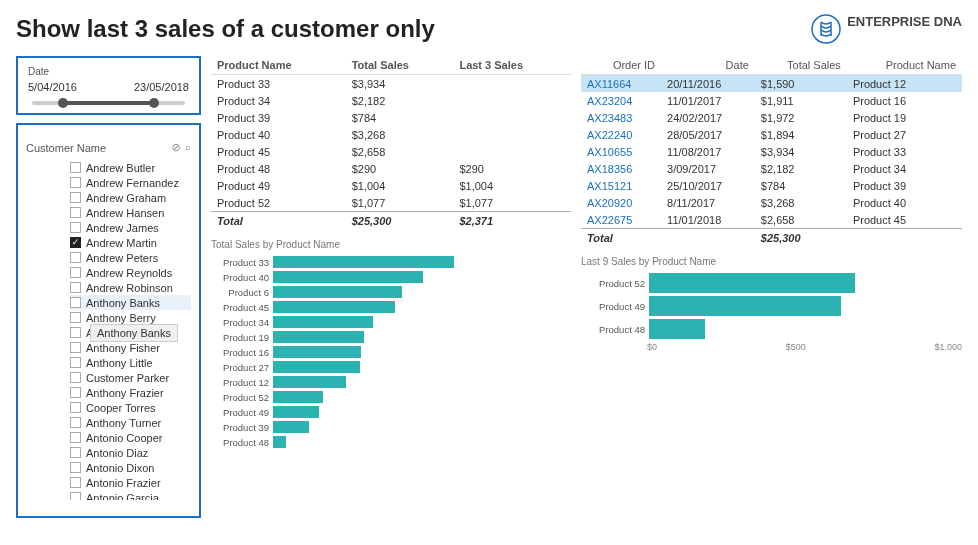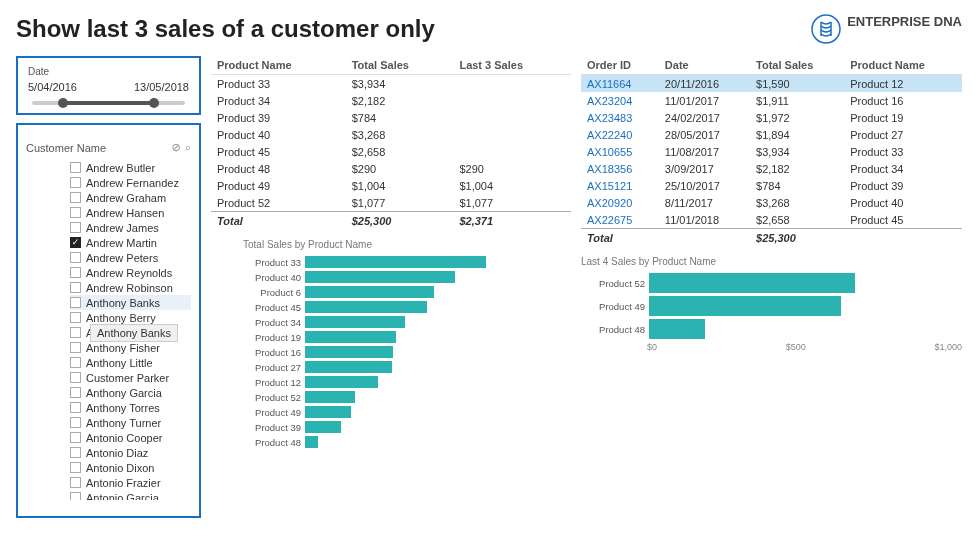--- a/index.html
+++ b/index.html
@@ -184,21 +184,20 @@
       padding: 2.5px 6px;
       color: #333;
     }
     tr:last-child td {
       font-weight: 700;
       border-top: 1px solid #aaa;
       font-style: italic;
     }
     .chart-section {
       flex: 1;
-      margin-left: 32px;
     }
     .chart-title {
       font-size: 10px;
       color: #777;
       margin-bottom: 6px;
     }
     .bar-chart {
       position: relative;
     }
     .bar-row {
@@ -238,21 +237,22 @@
       display: flex;
       flex-direction: column;
       gap: 10px;
     }
     .right-table-section {
       background: #fff;
       overflow: hidden;
     }
     .right-table th {
       color: #555;
-      font-weight: 700;
+      font-weight: 400;
+      text-align: right;
     }
     .right-chart-section {
       flex: 1;
     }
     .right-chart-title {
       font-size: 10px;
       color: #777;
       margin-bottom: 6px;
     }
     .right-bar-chart .bar-row .bar-label {
@@ -278,21 +278,21 @@
   </div>
 
   <div class="main-content">
 
     <div class="left-panel">
 
       <div class="date-filter">
         <label>Date</label>
         <div class="date-range-display">
           <span>5/04/2016</span>
-          <span>13/05/2018</span>
+          <span>23/05/2018</span>
         </div>
         <div class="slider-track">
           <div class="slider-fill"></div>
           <div class="slider-thumb left"></div>
           <div class="slider-thumb right"></div>
         </div>
       </div>
 
       <div class="customer-filter">
         <div class="customer-filter-header">
@@ -361,25 +361,25 @@
             <li class="customer-item">
               <div class="checkbox"></div>
               <span>Anthony Little</span>
             </li>
             <li class="customer-item">
               <div class="checkbox"></div>
               <span>Customer Parker</span>
             </li>
             <li class="customer-item">
               <div class="checkbox"></div>
-              <span>Anthony Garcia</span>
-            </li>
-            <li class="customer-item">
-              <div class="checkbox"></div>
-              <span>Anthony Torres</span>
+              <span>Anthony Frazier</span>
+            </li>
+            <li class="customer-item">
+              <div class="checkbox"></div>
+              <span>Cooper Torres</span>
             </li>
             <li class="customer-item">
               <div class="checkbox"></div>
               <span>Anthony Turner</span>
             </li>
             <li class="customer-item">
               <div class="checkbox"></div>
               <span>Antonio Cooper</span>
             </li>
             <li class="customer-item">
@@ -618,21 +618,21 @@
               <tr>
                 <td colspan="2">Total</td>
   <td>$25,300</td>
   <td></td>
               </tr>
             </tbody>
         </table>
       </div>
 
       <div class="right-chart-section">
-        <div class="right-chart-title">Last 4 Sales by Product Name</div>
+        <div class="right-chart-title">Last 9 Sales by Product Name</div>
         <div class="bar-chart right-bar-chart" id="last3-chart">
         <div class="bar-row">
               <span class="bar-label" style="width:64px">Product 52</span>
     <div class="bar-container" style="height:20px">
       <div class="bar-fill" style="width:206.42499999999998px;height:100%"></div>
     </div>
             </div>
             <div class="bar-row">
               <span class="bar-label" style="width:64px">Product 49</span>
     <div class="bar-container" style="height:20px">

